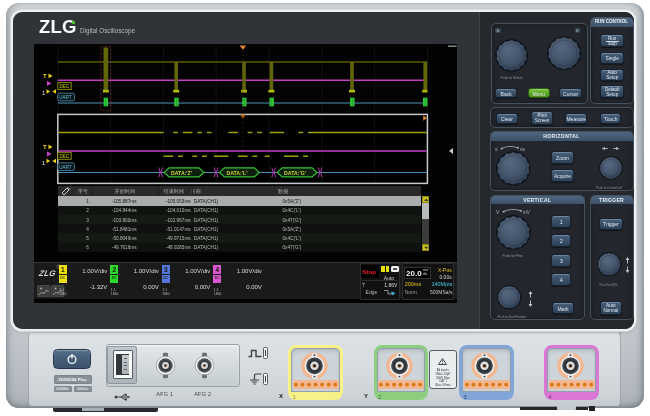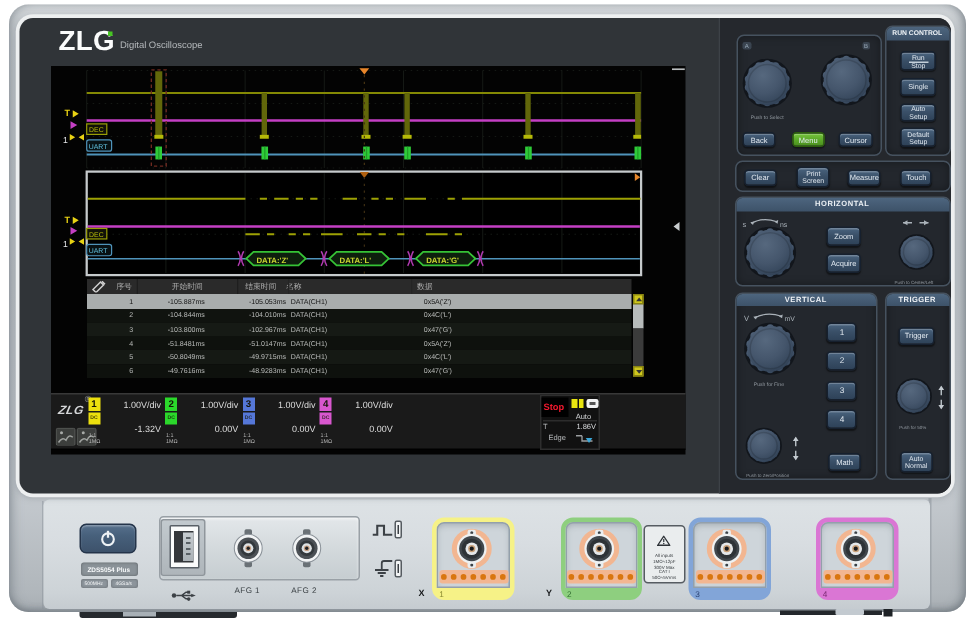--- a/index.html
+++ b/index.html
@@ -314,20 +314,31 @@
   <i class="abs" style="left:1px;right:1px;top:16.2px;height:1px;background:#2c2c2c;"></i>
   <span class="abs" style="left:1.2px;top:17.8px;color:#b8babc;font-size:5px;">T</span>
   <span class="abs" style="left:23.5px;top:17.8px;color:#dcdee0;font-size:5px;">1.86V</span>
   <span class="abs" style="left:4.8px;top:24.8px;color:#b8babc;font-size:5px;">Edge</span>
   <svg class="abs" style="left:22px;top:23.5px" width="14" height="9" viewBox="0 0 14 9">
           <path d="M1 2.5 h4 v0 M5 2.5 V6 h7" stroke="#9a9da0" stroke-width="0.9" fill="none"></path>
           <path d="M7.5 4 l2.2 3.4 2.2-3.4 z" fill="#3ba7d8"></path>
         </svg>
  </div>
 
+ <div class="abs" style="left:368.3px;top:0.8px;width:52.2px;height:36.5px;background:#111;border:1px solid #2e2e2e;">
+  <span class="abs" style="left:0.4px;top:2.3px;width:27.4px;height:12.3px;background:#000;border:0.8px solid #333;"></span>
+  <span class="abs" style="left:2.8px;top:4.3px;color:#f4f5f6;font-size:8px;font-weight:bold;">20.0</span>
+  <span class="abs" style="left:19.5px;top:4.6px;color:#d8d9da;font-size:3.6px;line-height:3.9px;">ms/<br>div</span>
+  <span class="abs" style="right:1.8px;top:3px;color:#e8c812;font-size:5px;">X-Pos</span>
+  <span class="abs" style="right:1.8px;top:9.5px;color:#dcdee0;font-size:5px;">0.00s</span>
+  <span class="abs" style="left:1.4px;top:16.8px;color:#e8c812;font-size:5.5px;">200ms</span>
+  <span class="abs" style="right:1px;top:16.8px;color:#4ac8e8;font-size:5.5px;">140Mpts</span>
+  <span class="abs" style="left:1.4px;top:24.3px;color:#96989a;font-size:5px;">Norm</span>
+  <span class="abs" style="right:1px;top:24.3px;color:#c8cacc;font-size:5px;">500MSa/s</span>
+ </div>
 </div>
 
 <div class="abs grp" style="left:490.5px;top:23px;width:97px;height:81px;">
  <span class="abs" style="left:3.5px;top:3.6px;width:5.6px;height:5.6px;background:#3a4450;border-radius:1.5px;color:#9fb0bf;font-size:4px;text-align:center;line-height:5.8px;">A</span>
  <span class="abs" style="left:83px;top:3.6px;width:5.6px;height:5.6px;background:#3a4450;border-radius:1.5px;color:#9fb0bf;font-size:4px;text-align:center;line-height:5.8px;">B</span>
  <span class="tiny" style="left:9px;top:51.5px;">Push to Select</span>
 </div>
 <svg class="abs" style="left:493.5px;top:37.5px" width="35.0" height="35.0" viewBox="0 0 35.0 35.0">
 <defs>
         <radialGradient id="kg0" cx="40%" cy="32%" r="75%">

